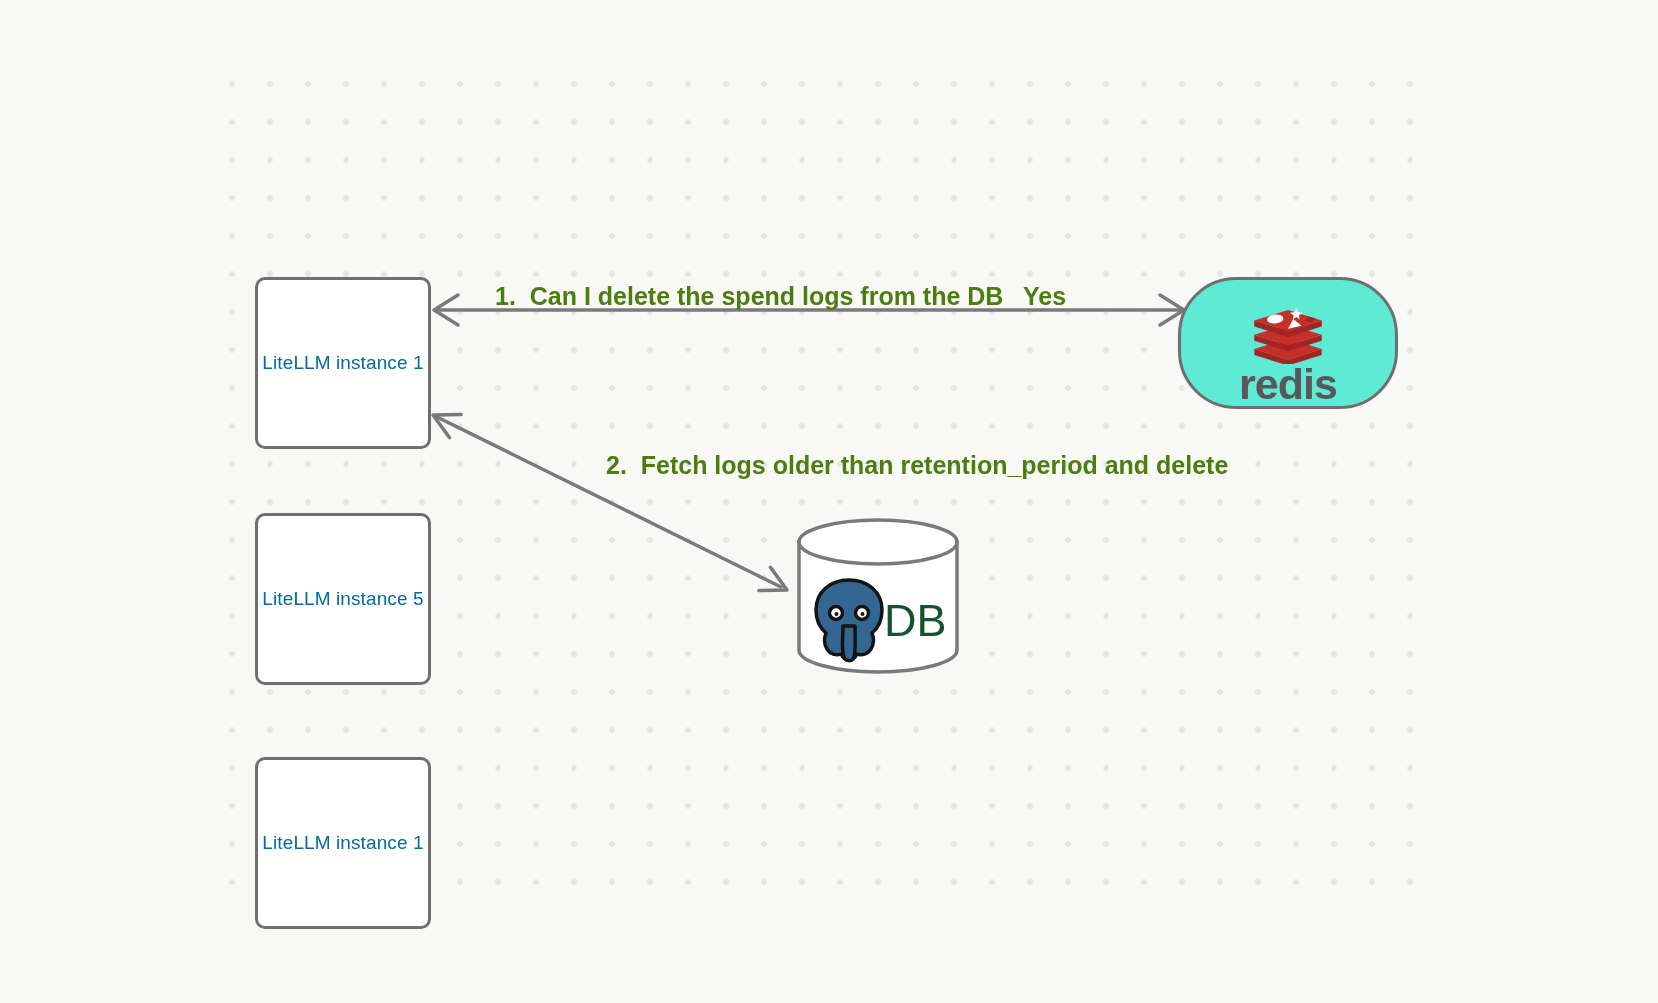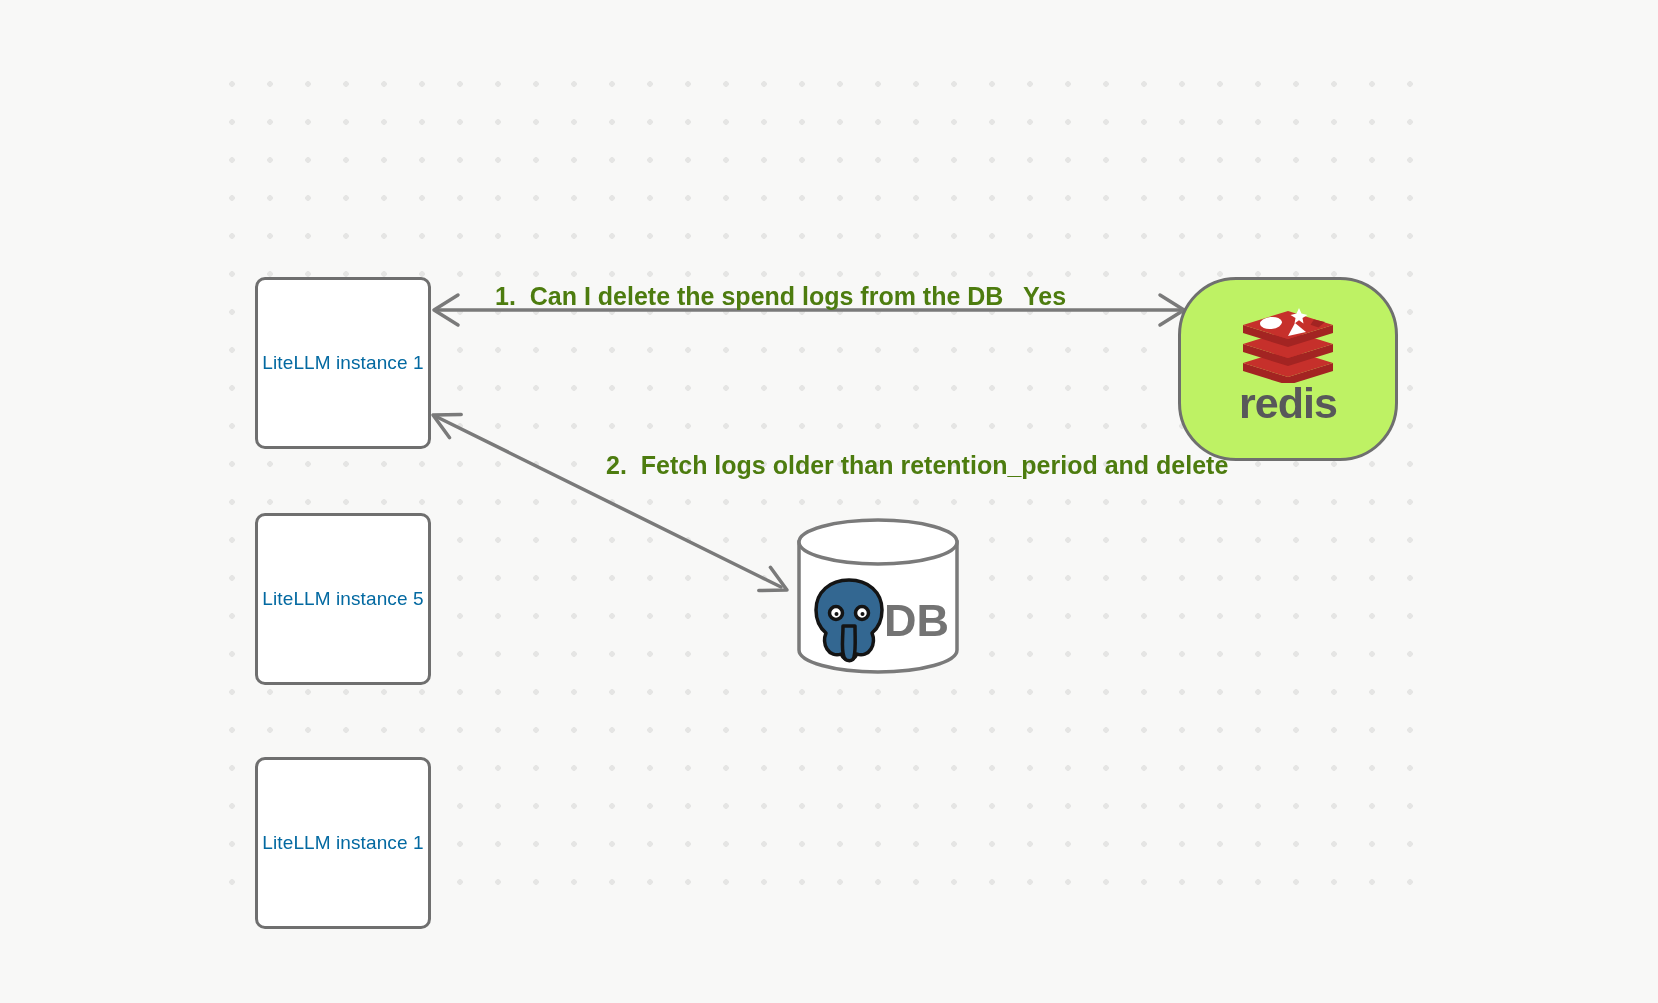--- a/index.html
+++ b/index.html
@@ -16,36 +16,36 @@
   }
   .llm-box{
     position:absolute;left:255px;width:176px;height:172px;box-sizing:border-box;
     background:#ffffff;border:3px solid #6f6f6f;border-radius:10px;
     display:flex;align-items:center;justify-content:center;
   }
   .llm-box .boxlabel{
     font-size:19px;color:#0369a1;letter-spacing:0.1px;
   }
   .redis-node{
-    position:absolute;left:1178px;top:277px;width:220px;height:184px;box-sizing:border-box;
-    background:#bef264;border:3px solid #6f6f6f;border-radius:58px;
+    position:absolute;left:1178px;top:277px;width:220px;height:132px;box-sizing:border-box;
+    background:#5eead4;border:3px solid #6f6f6f;border-radius:58px;
     display:flex;flex-direction:column;align-items:center;
   }
   .redis-node svg{margin-top:27px;}
   .redis-word{
     font-size:43px;font-weight:bold;color:#58585a;line-height:1;
     letter-spacing:-1px;margin-top:-1px;
   }
   .db-node{position:absolute;left:796px;top:517px;width:164px;height:158px;}
   .db-inner{
     position:absolute;left:14px;top:58px;width:140px;height:90px;
     display:flex;align-items:center;justify-content:flex-start;
   }
   .db-label{
-    font-size:45px;font-weight:700;color:#737373;line-height:1;margin-left:-4px;text-align:center;
+    font-size:45px;font-weight:400;color:#14532d;line-height:1;margin-left:-4px;text-align:center;
   }
   .arrow-layer{position:absolute;left:0;top:0;pointer-events:none;}
   .edge-label{
     position:absolute;font-size:25px;font-weight:bold;color:#4d7c0f;
     white-space:pre;line-height:26px;
   }
 </style>
 </head>
 <body>
 

